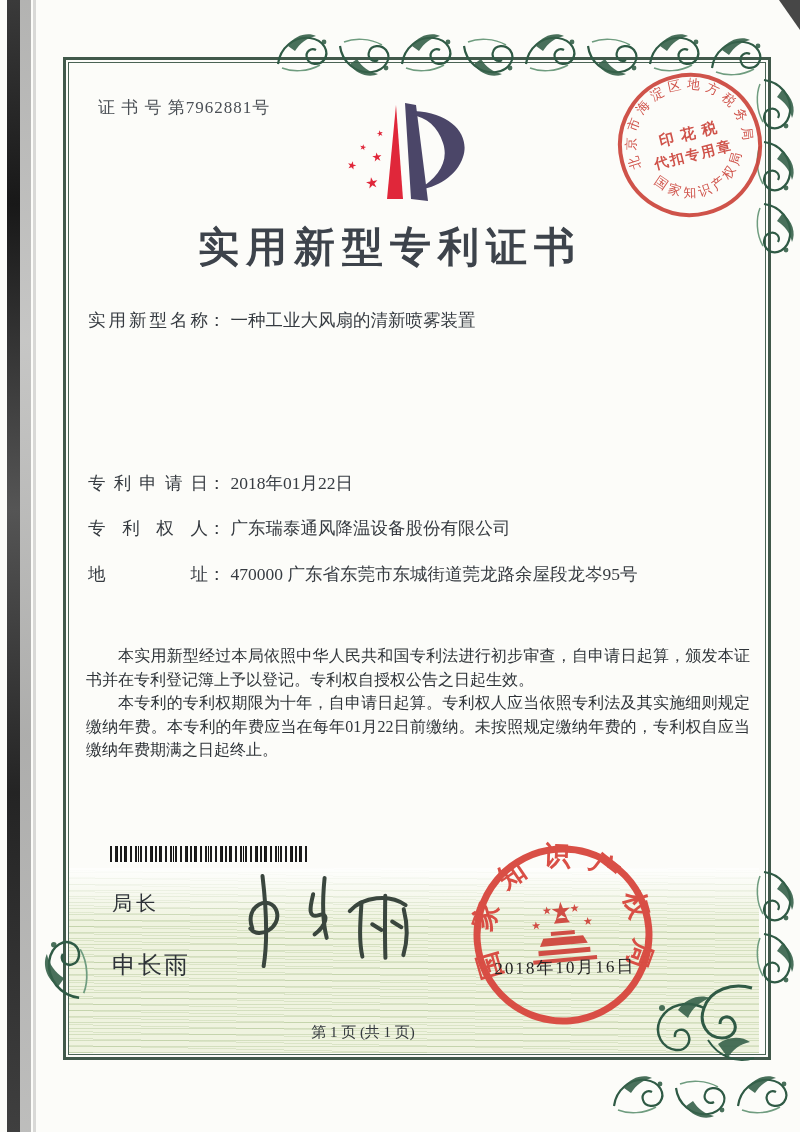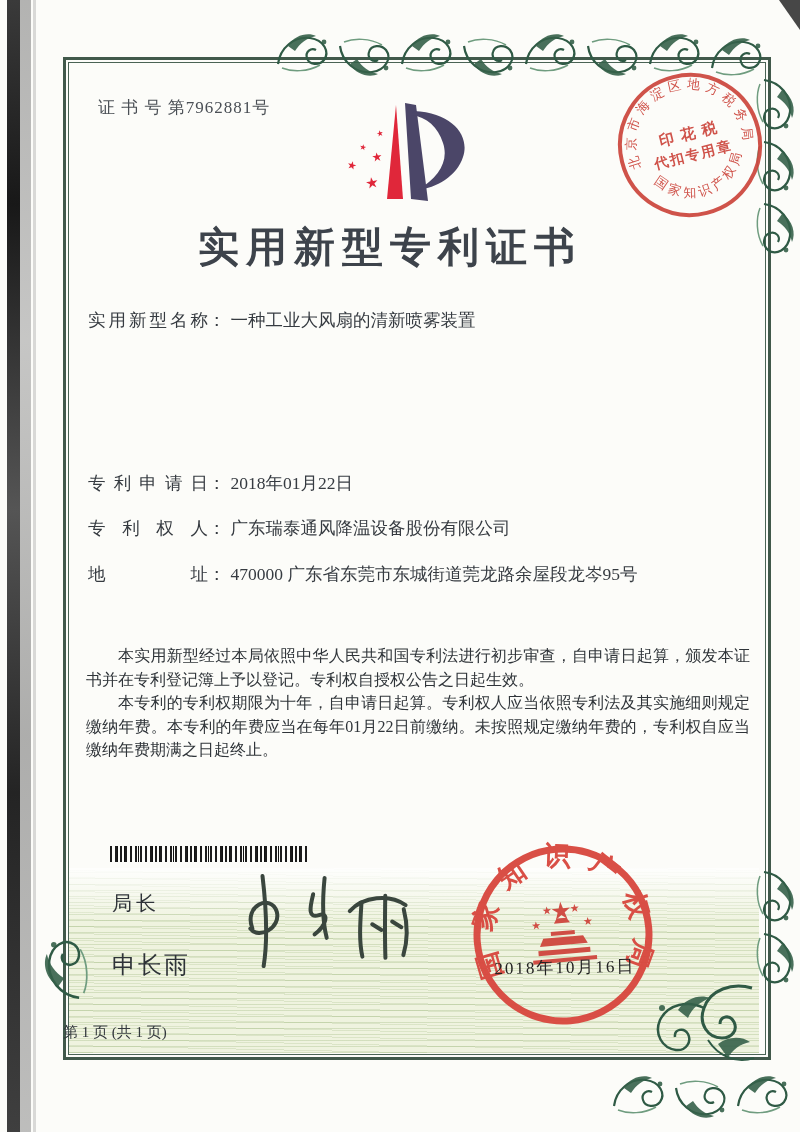--- a/index.html
+++ b/index.html
@@ -48,21 +48,21 @@
                 repeating-linear-gradient(90deg,#111 0 1px,rgba(0,0,0,0) 1px 7px);}
 
   .sig-title{left:112px;top:890px;font-size:20px;letter-spacing:4px;color:#2e3338;}
   .sig-name{left:112px;top:928px;font-size:24px;letter-spacing:2px;color:#2e3338;margin-top:21px;}
   .sig-svg{left:222px;top:868px;}
   .sig-svg path{stroke:#3a463e;stroke-width:4;fill:none;stroke-linecap:round;}
 
   .seal-svg{left:467px;top:839px;}
   .seal-date{left:479px;top:956px;width:172px;text-align:center;font-size:17px;
      letter-spacing:2px;color:#222;transform:rotate(-1deg);}
-  .footer{left:63px;top:1023px;width:600px;font-size:15px;color:#33383d;}
+  .footer{left:63px;top:1023px;width:600px;text-align:center;font-size:15px;color:#33383d;}
 
   .stamp-svg{left:608px;top:63px;}
   .logo-svg{left:335px;top:103px;}
 
   .garland{left:0;top:0;}
   .garland path{stroke:#2f5a45;fill:none;}
   .garland .leaf{fill:#356049;stroke:none;opacity:.9;}
   .garland .lite{stroke:#6f9c7f;}
 
   svg text{font-family:"Liberation Serif","DejaVu Serif",serif;}

